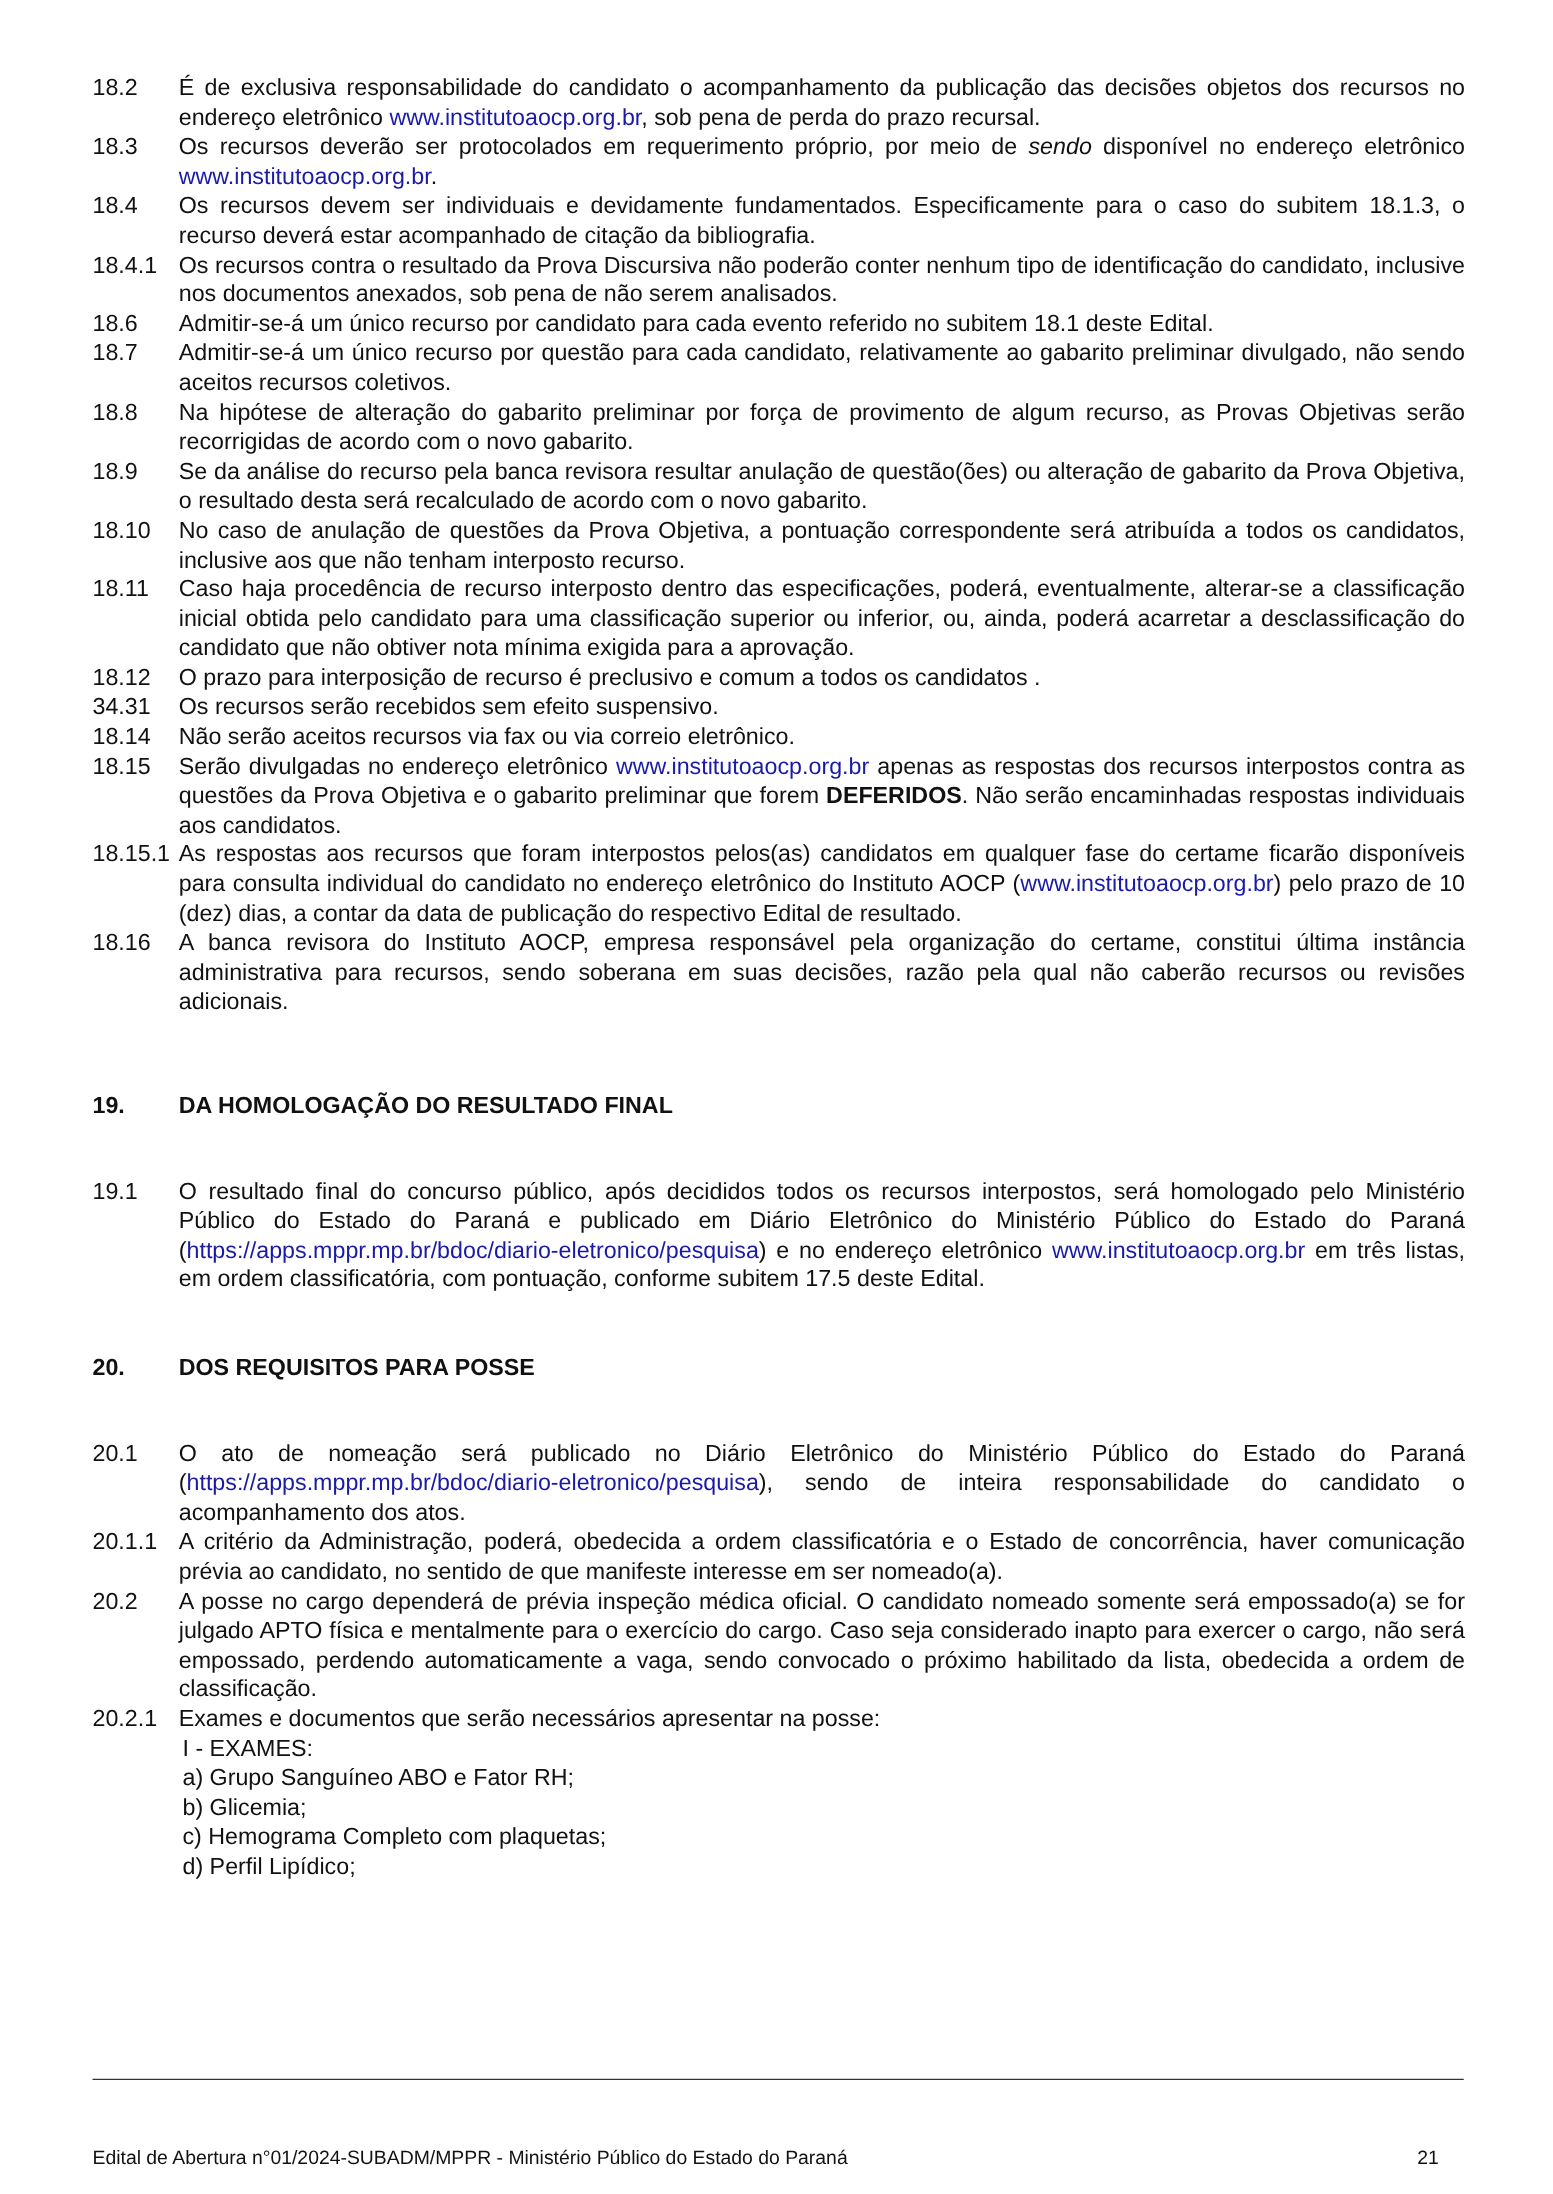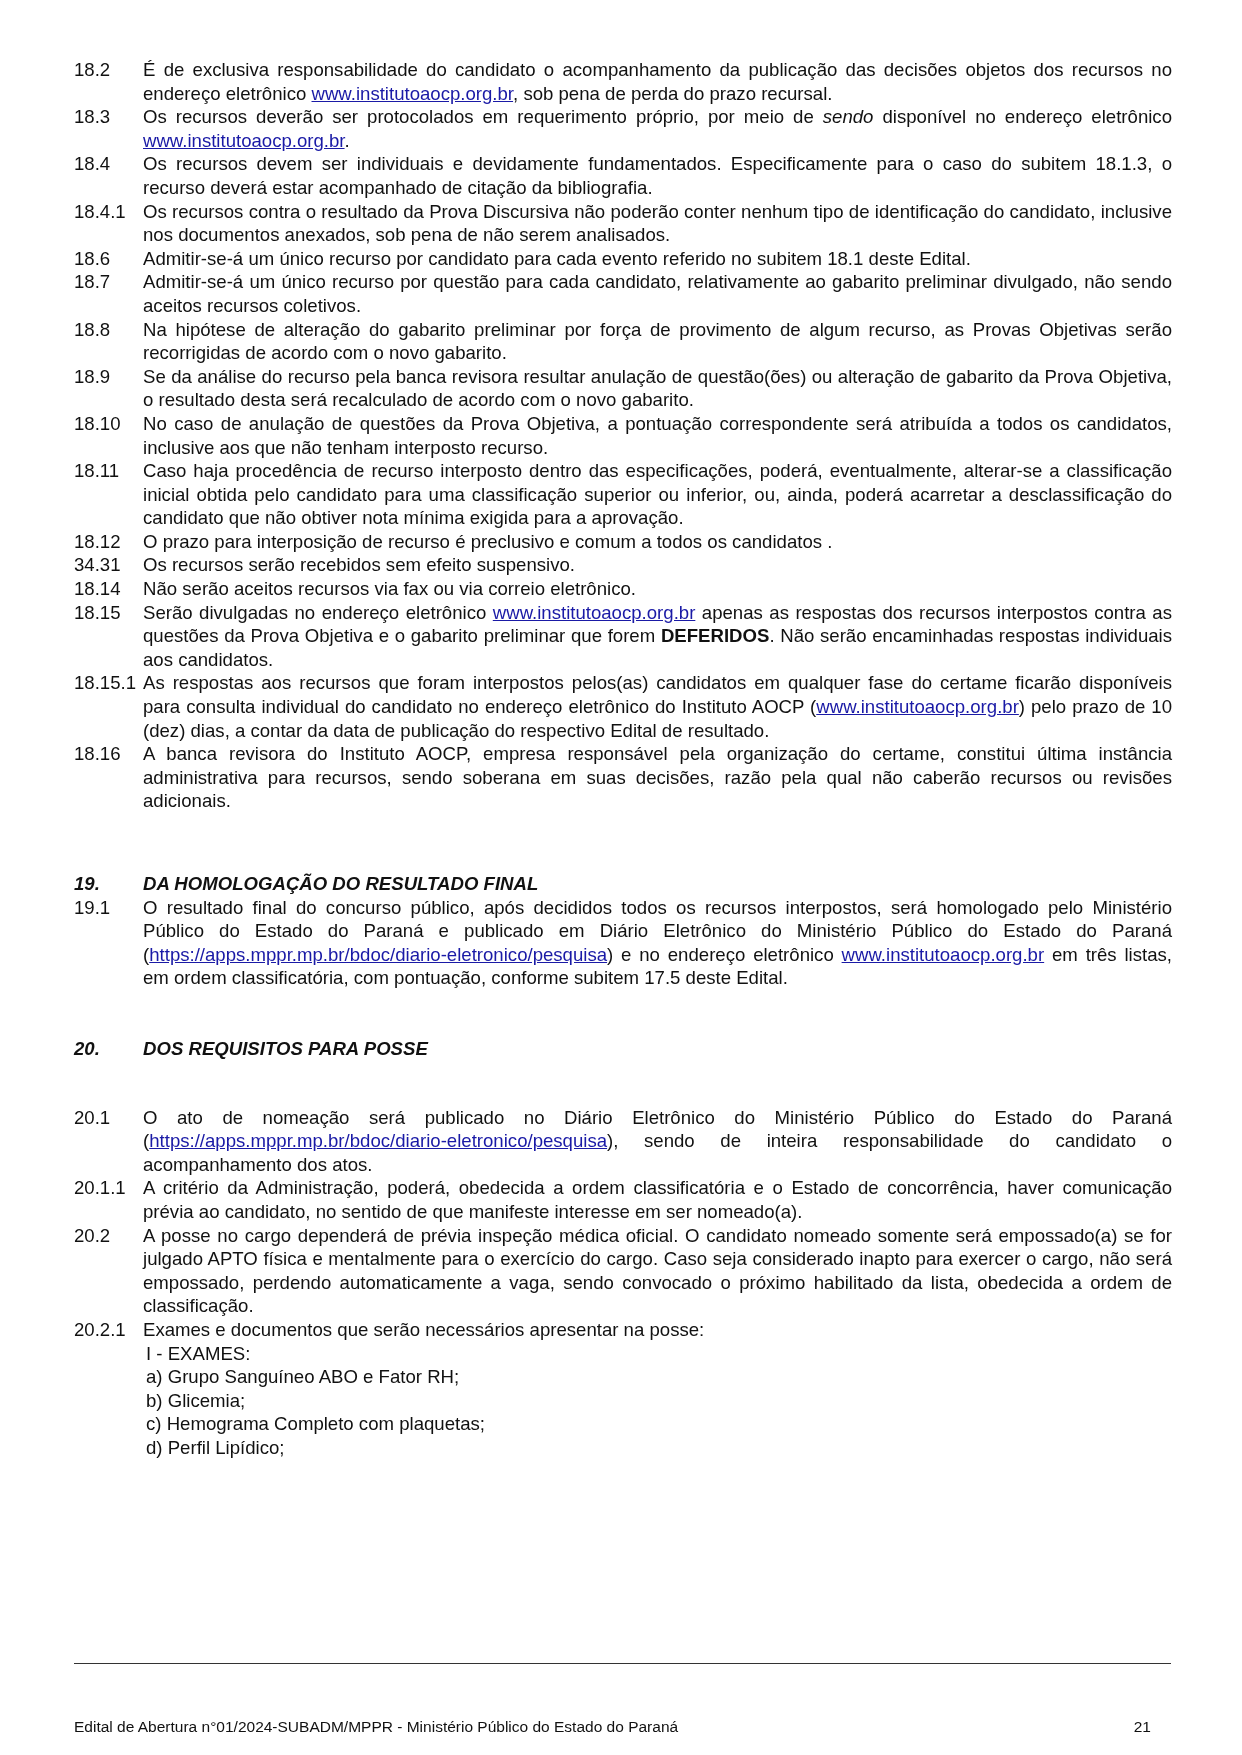--- a/index.html
+++ b/index.html
@@ -3,22 +3,22 @@
 <meta charset="utf-8">
 <style>
   html, body { margin: 0; padding: 0; background: #ffffff; }
   body { width: 1242px; height: 1755px; position: relative; overflow: hidden;
          font-family: "Liberation Sans", sans-serif; color: #111111; font-size: 18.6px; }
   .page { position: absolute; left: 74px; top: 58px; width: 1098px; }
   .item { display: flex; line-height: 23.6px; }
   .num { width: 69px; flex: 0 0 69px; white-space: nowrap; }
   .txt { flex: 1; text-align: justify; }
   .txt.nojust { text-align: left; }
-  a.lnk { color: #1a1aa6; text-decoration: underline; }
-  .heading { display: flex; font-weight: bold; line-height: 23.6px; font-style: italic; }
+  a.lnk { color: #1a1aa6; }
+  .heading { display: flex; font-weight: bold; line-height: 23.6px; }
   .heading .num { width: 69px; }
   .sub { padding-left: 72px; line-height: 23.6px; }
   .footer-rule { position: absolute; left: 74px; top: 1663px; width: 1097px; height: 0; border-top: 1px solid #333333; }
   .footer { position: absolute; left: 74px; top: 1718px; width: 1097px; font-size: 15.5px; display: flex; justify-content: space-between; }
   .footer .pg { padding-right: 20px; }
 </style>
 </head>
 <body>
 
 <div class="page">
@@ -85,21 +85,21 @@
   </div>
   <div class="item">
     <span class="num">18.16</span>
     <span class="txt">A banca revisora do Instituto AOCP, empresa responsável pela organização do certame, constitui última instância administrativa para recursos, sendo soberana em suas decisões, razão pela qual não caberão recursos ou revisões adicionais.</span>
   </div>
 
   <div class="heading" style="margin-top:59px;">
     <span class="num">19.</span>
     <span>DA HOMOLOGAÇÃO DO RESULTADO FINAL</span>
   </div>
-  <div class="item" style="">
+  <div class="item" style="margin-top:45px;">
     <span class="num">19.1</span>
     <span class="txt"><span>O resultado final do concurso público, após decididos todos os recursos interpostos, será homologado pelo Ministério Público do Estado do Paraná e publicado em Diário Eletrônico do Ministério Público do Estado do Paraná (</span><a class="lnk" style="color: rgb(26, 26, 166);">https://apps.mppr.mp.br/bdoc/diario-eletronico/pesquisa</a><span>) e no endereço eletrônico </span><a class="lnk" style="color: rgb(26, 26, 166);">www.institutoaocp.org.br</a><span> em três listas, em ordem classificatória, com pontuação, conforme subitem 17.5 deste Edital.</span></span>
   </div>
 
   <div class="heading" style="margin-top:47px;">
     <span class="num">20.</span>
     <span>DOS REQUISITOS PARA POSSE</span>
   </div>
   <div class="item" style="margin-top:45px;">
     <span class="num">20.1</span>

